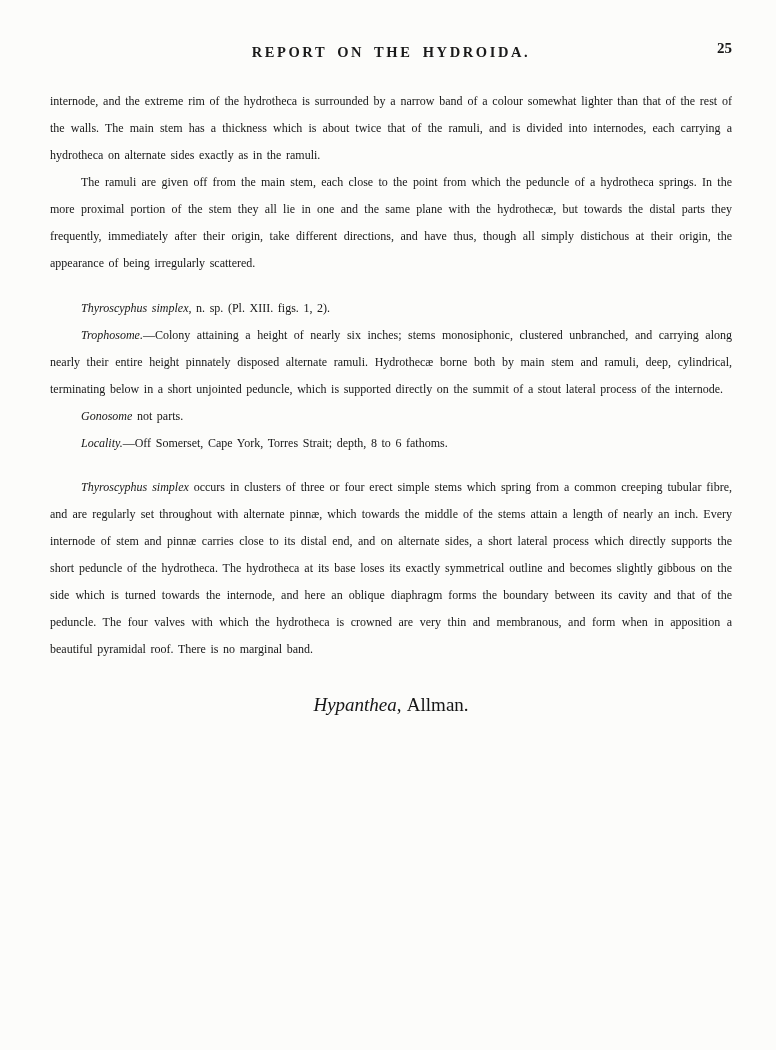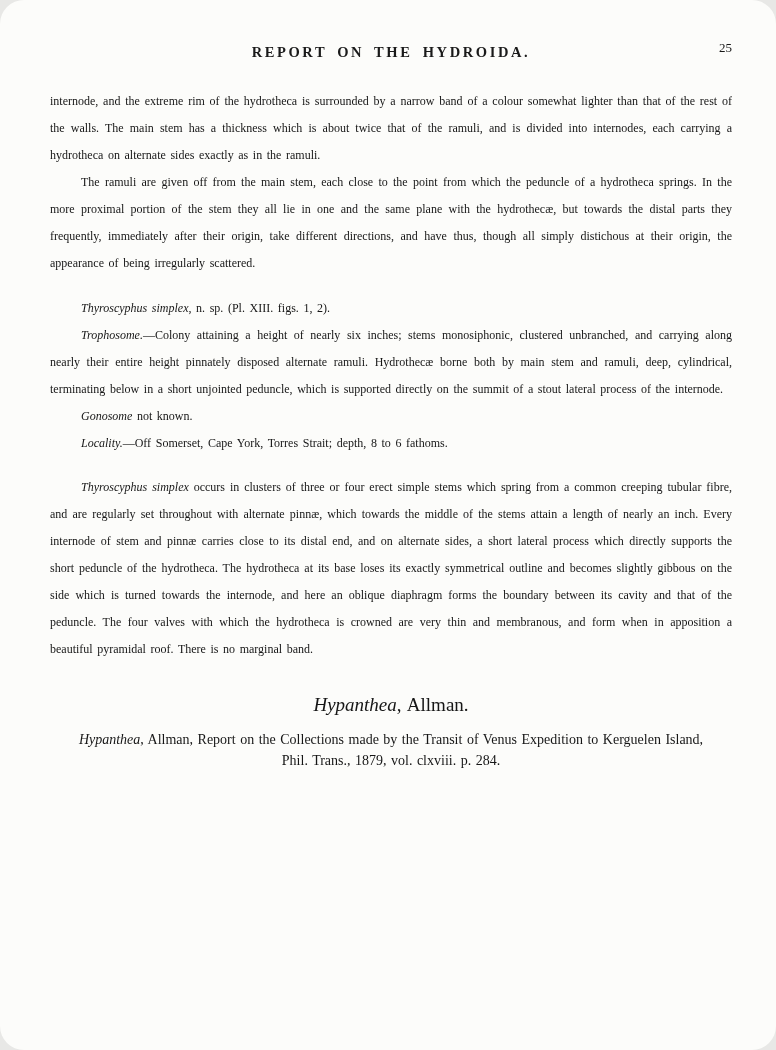--- a/index.html
+++ b/index.html
@@ -11,41 +11,40 @@
     position: relative;
     width: 776px;
     height: 1050px;
     margin: 0 auto;
     background: #fcfcfa;
     color: #161616;
     font-family: "Liberation Serif", "DejaVu Serif", serif;
     overflow: hidden;
     box-sizing: border-box;
     padding: 44px 44px 0 50px;
-    border-radius: 24px;
   }
   .running-head {
     position: relative;
     height: 22px;
     margin-bottom: 22px;
   }
   .running-head .title {
     text-align: center;
     font-size: 14.5px;
     font-weight: bold;
     letter-spacing: 2.6px;
     word-spacing: 4px;
     color: #1a1a1a;
   }
   .running-head .pageno {
     position: absolute;
     right: 0;
     top: -4px;
-    font-size: 13px;
-    font-weight: normal;
+    font-size: 15px;
+    font-weight: bold;
     text-align: right;
   }
   .page-body p {
     margin: 0;
     font-size: 12px;
     line-height: 27px;
     text-align: justify;
     word-spacing: 1.6px;
   }
   .page-body p.indent { text-indent: 31px; }
@@ -79,19 +78,18 @@
 <div class="page">
   <div class="running-head">
     <div class="title">REPORT ON THE HYDROIDA.</div>
     <div class="pageno">25</div>
   </div>
   <div class="page-body">
       <p class="body"><span class="ro">internode, and the extreme rim of the hydrotheca is surrounded by a narrow band of a colour somewhat lighter than that of the rest of the walls.  The main stem has a thickness which is about twice that of the ramuli, and is divided into internodes, each carrying a hydrotheca on alternate sides exactly as in the ramuli.</span></p>
       <p class="body indent"><span class="ro">The ramuli are given off from the main stem, each close to the point from which the peduncle of a hydrotheca springs.  In the more proximal portion of the stem they all lie in one and the same plane with the hydrothecæ, but towards the distal parts they frequently, immediately after their origin, take different directions, and have thus, though all simply distichous at their origin, the appearance of being irregularly scattered.</span></p>
       <p class="species-heading indent"><span class="it">Thyroscyphus simplex</span><span class="ro">, n. sp.  (Pl. XIII. figs. 1, 2).</span></p>
       <p class="body indent"><span class="it">Trophosome.</span><span class="ro">—Colony attaining a height of nearly six inches; stems monosiphonic, clustered unbranched, and carrying along nearly their entire height pinnately disposed alternate ramuli.  Hydrothecæ borne both by main stem and ramuli, deep, cylindrical, terminating below in a short unjointed peduncle, which is supported directly on the summit of a stout lateral process of the internode.</span></p>
-      <p class="body indent"><span class="it">Gonosome</span><span class="ro"> not known.</span></p>
+      <p class="body indent"><span class="it">Gonosome</span><span class="ro"> not parts.</span></p>
       <p class="body indent"><span class="it">Locality.</span><span class="ro">—Off Somerset, Cape York, Torres Strait; depth, 8 to 6 fathoms.</span></p>
       <p class="body indent gap-md"><span class="it">Thyroscyphus simplex</span><span class="ro"> occurs in clusters of three or four erect simple stems which spring from a common creeping tubular fibre, and are regularly set throughout with alternate pinnæ, which towards the middle of the stems attain a length of nearly an inch.  Every internode of stem and pinnæ carries close to its distal end, and on alternate sides, a short lateral process which directly supports the short peduncle of the hydrotheca. The hydrotheca at its base loses its exactly symmetrical outline and becomes slightly gibbous on the side which is turned towards the internode, and here an oblique diaphragm forms the boundary between its cavity and that of the peduncle.  The four valves with which the hydrotheca is crowned are very thin and membranous, and form when in apposition a beautiful pyramidal roof.  There is no marginal band.</span></p>
       <p class="genus-heading"><span class="it">Hypanthea</span><span class="ro">, Allman.</span></p>
-      <p class="citation"><span class="it">Hypanthea</span><span class="ro">, Allman, Report on the Collections made by the Transit of Venus Expedition to Kerguelen Island, Phil. Trans., 1879, vol. clxviii. p. 284.</span></p>
     </div>
 </div>
 
 </body></html>

